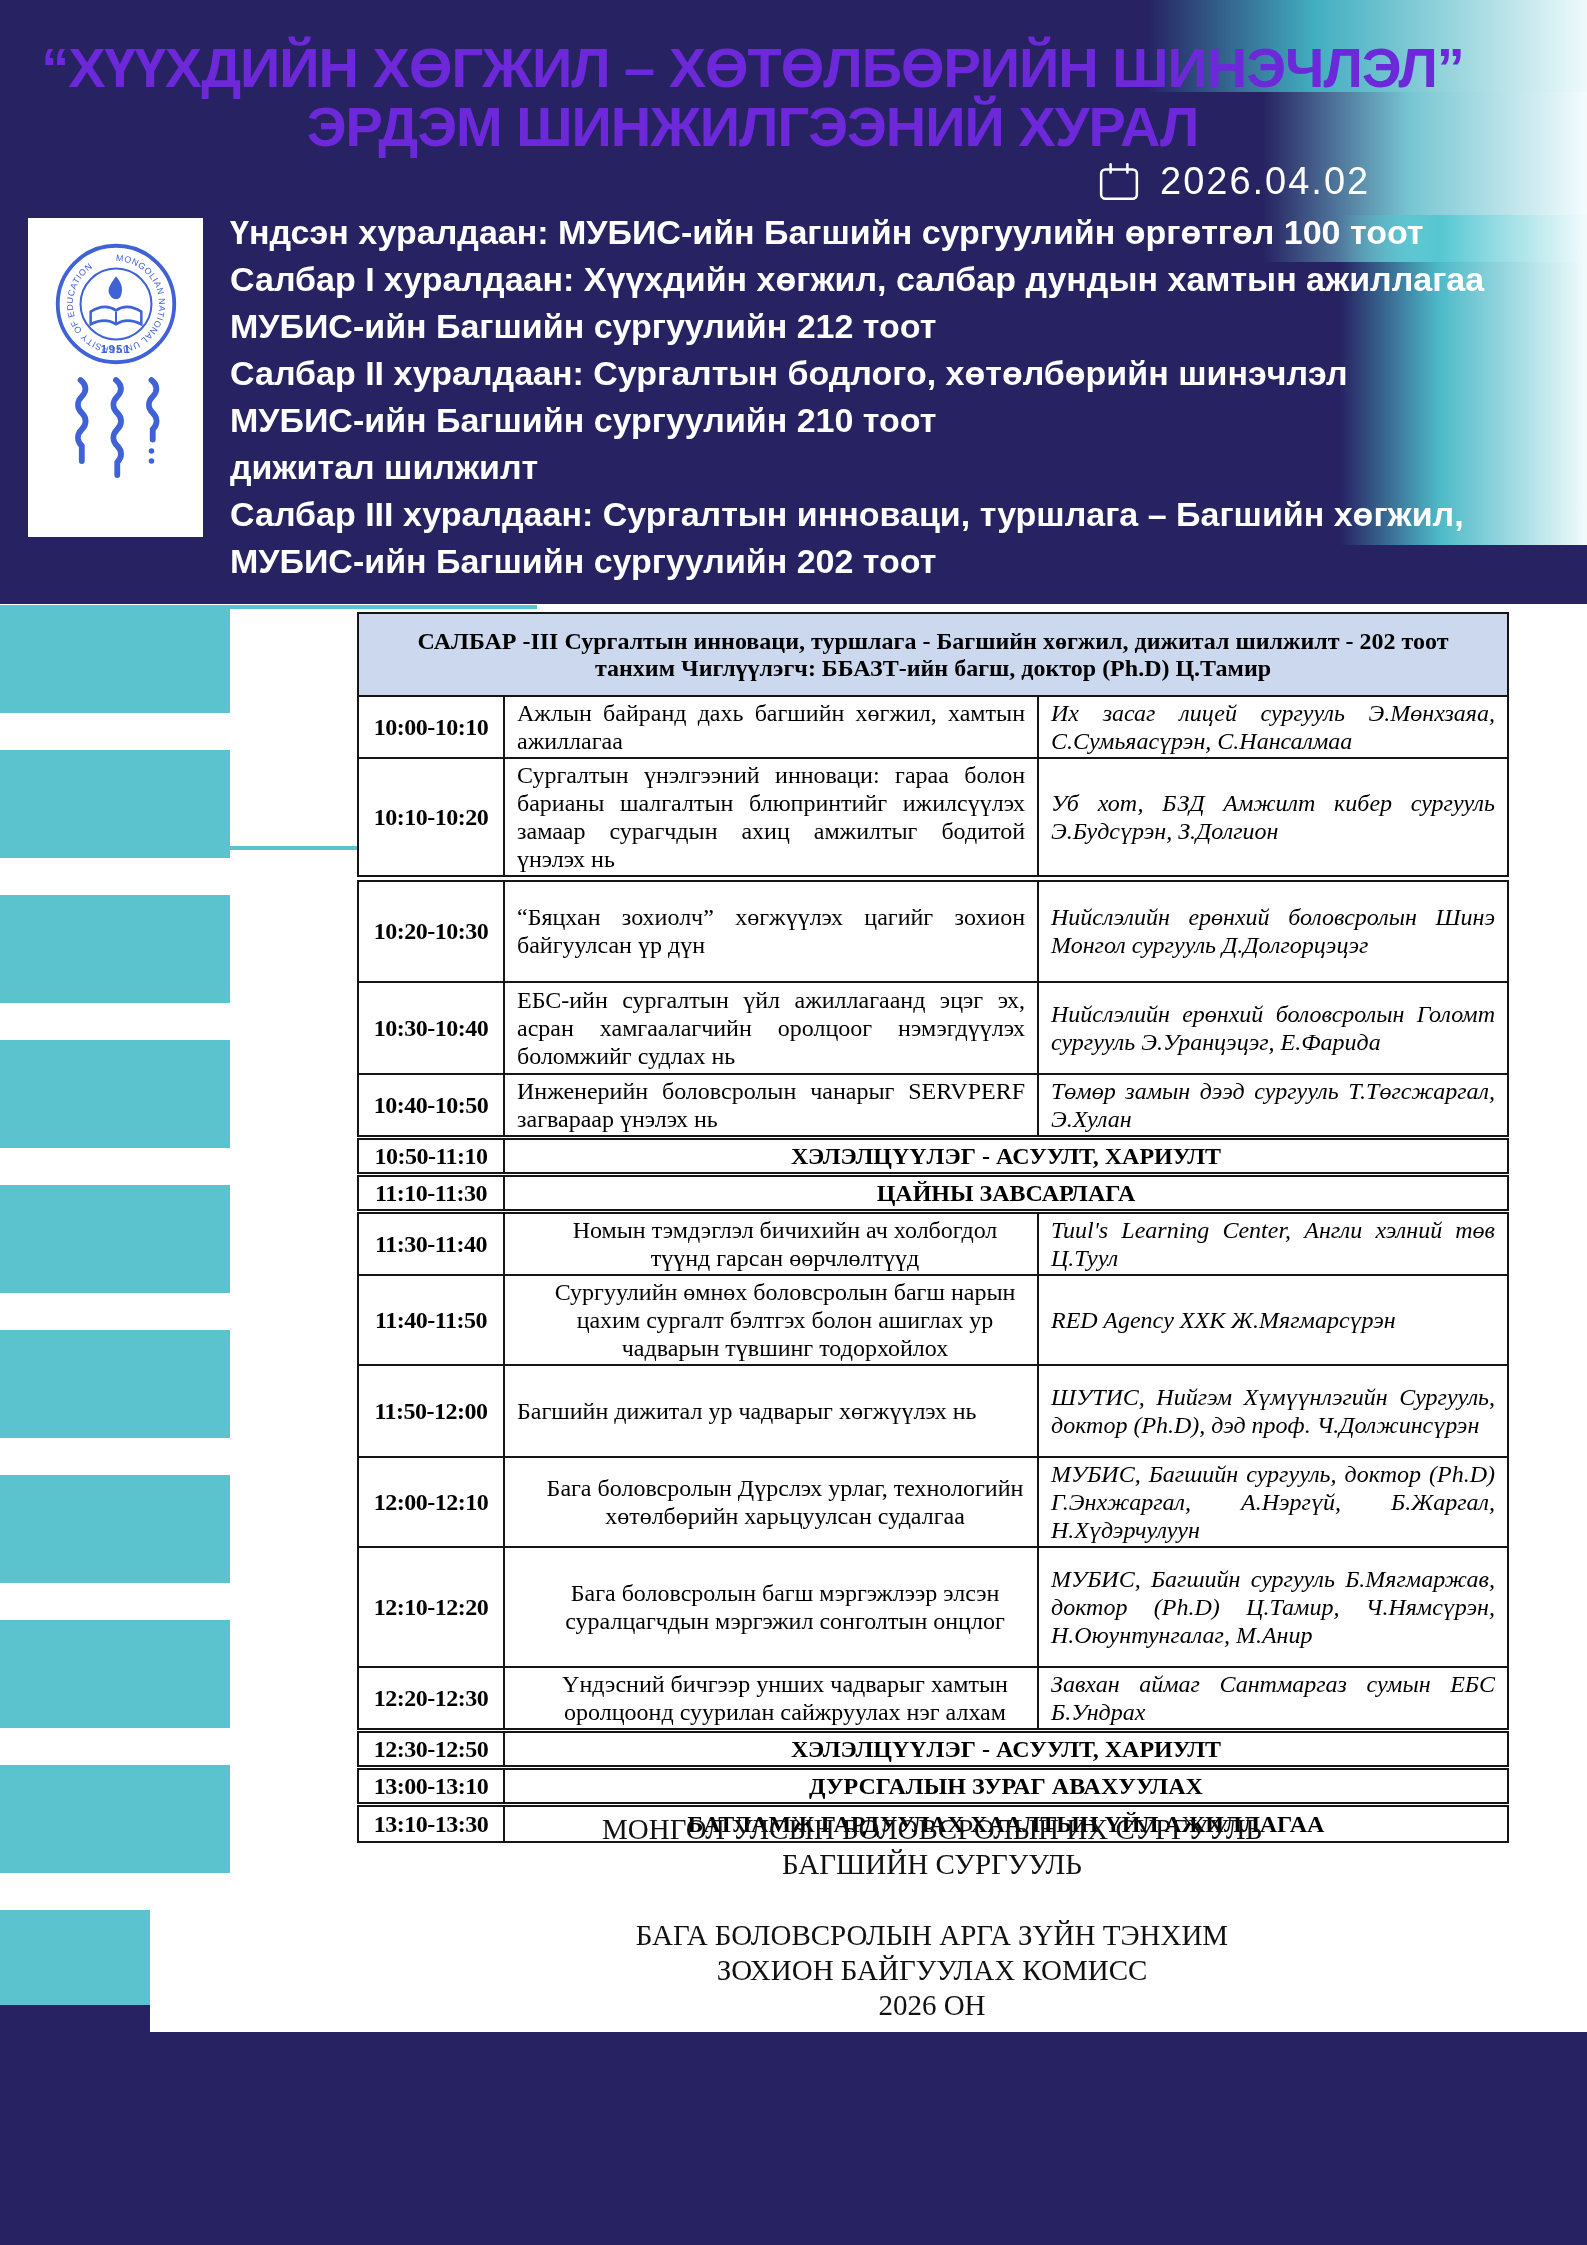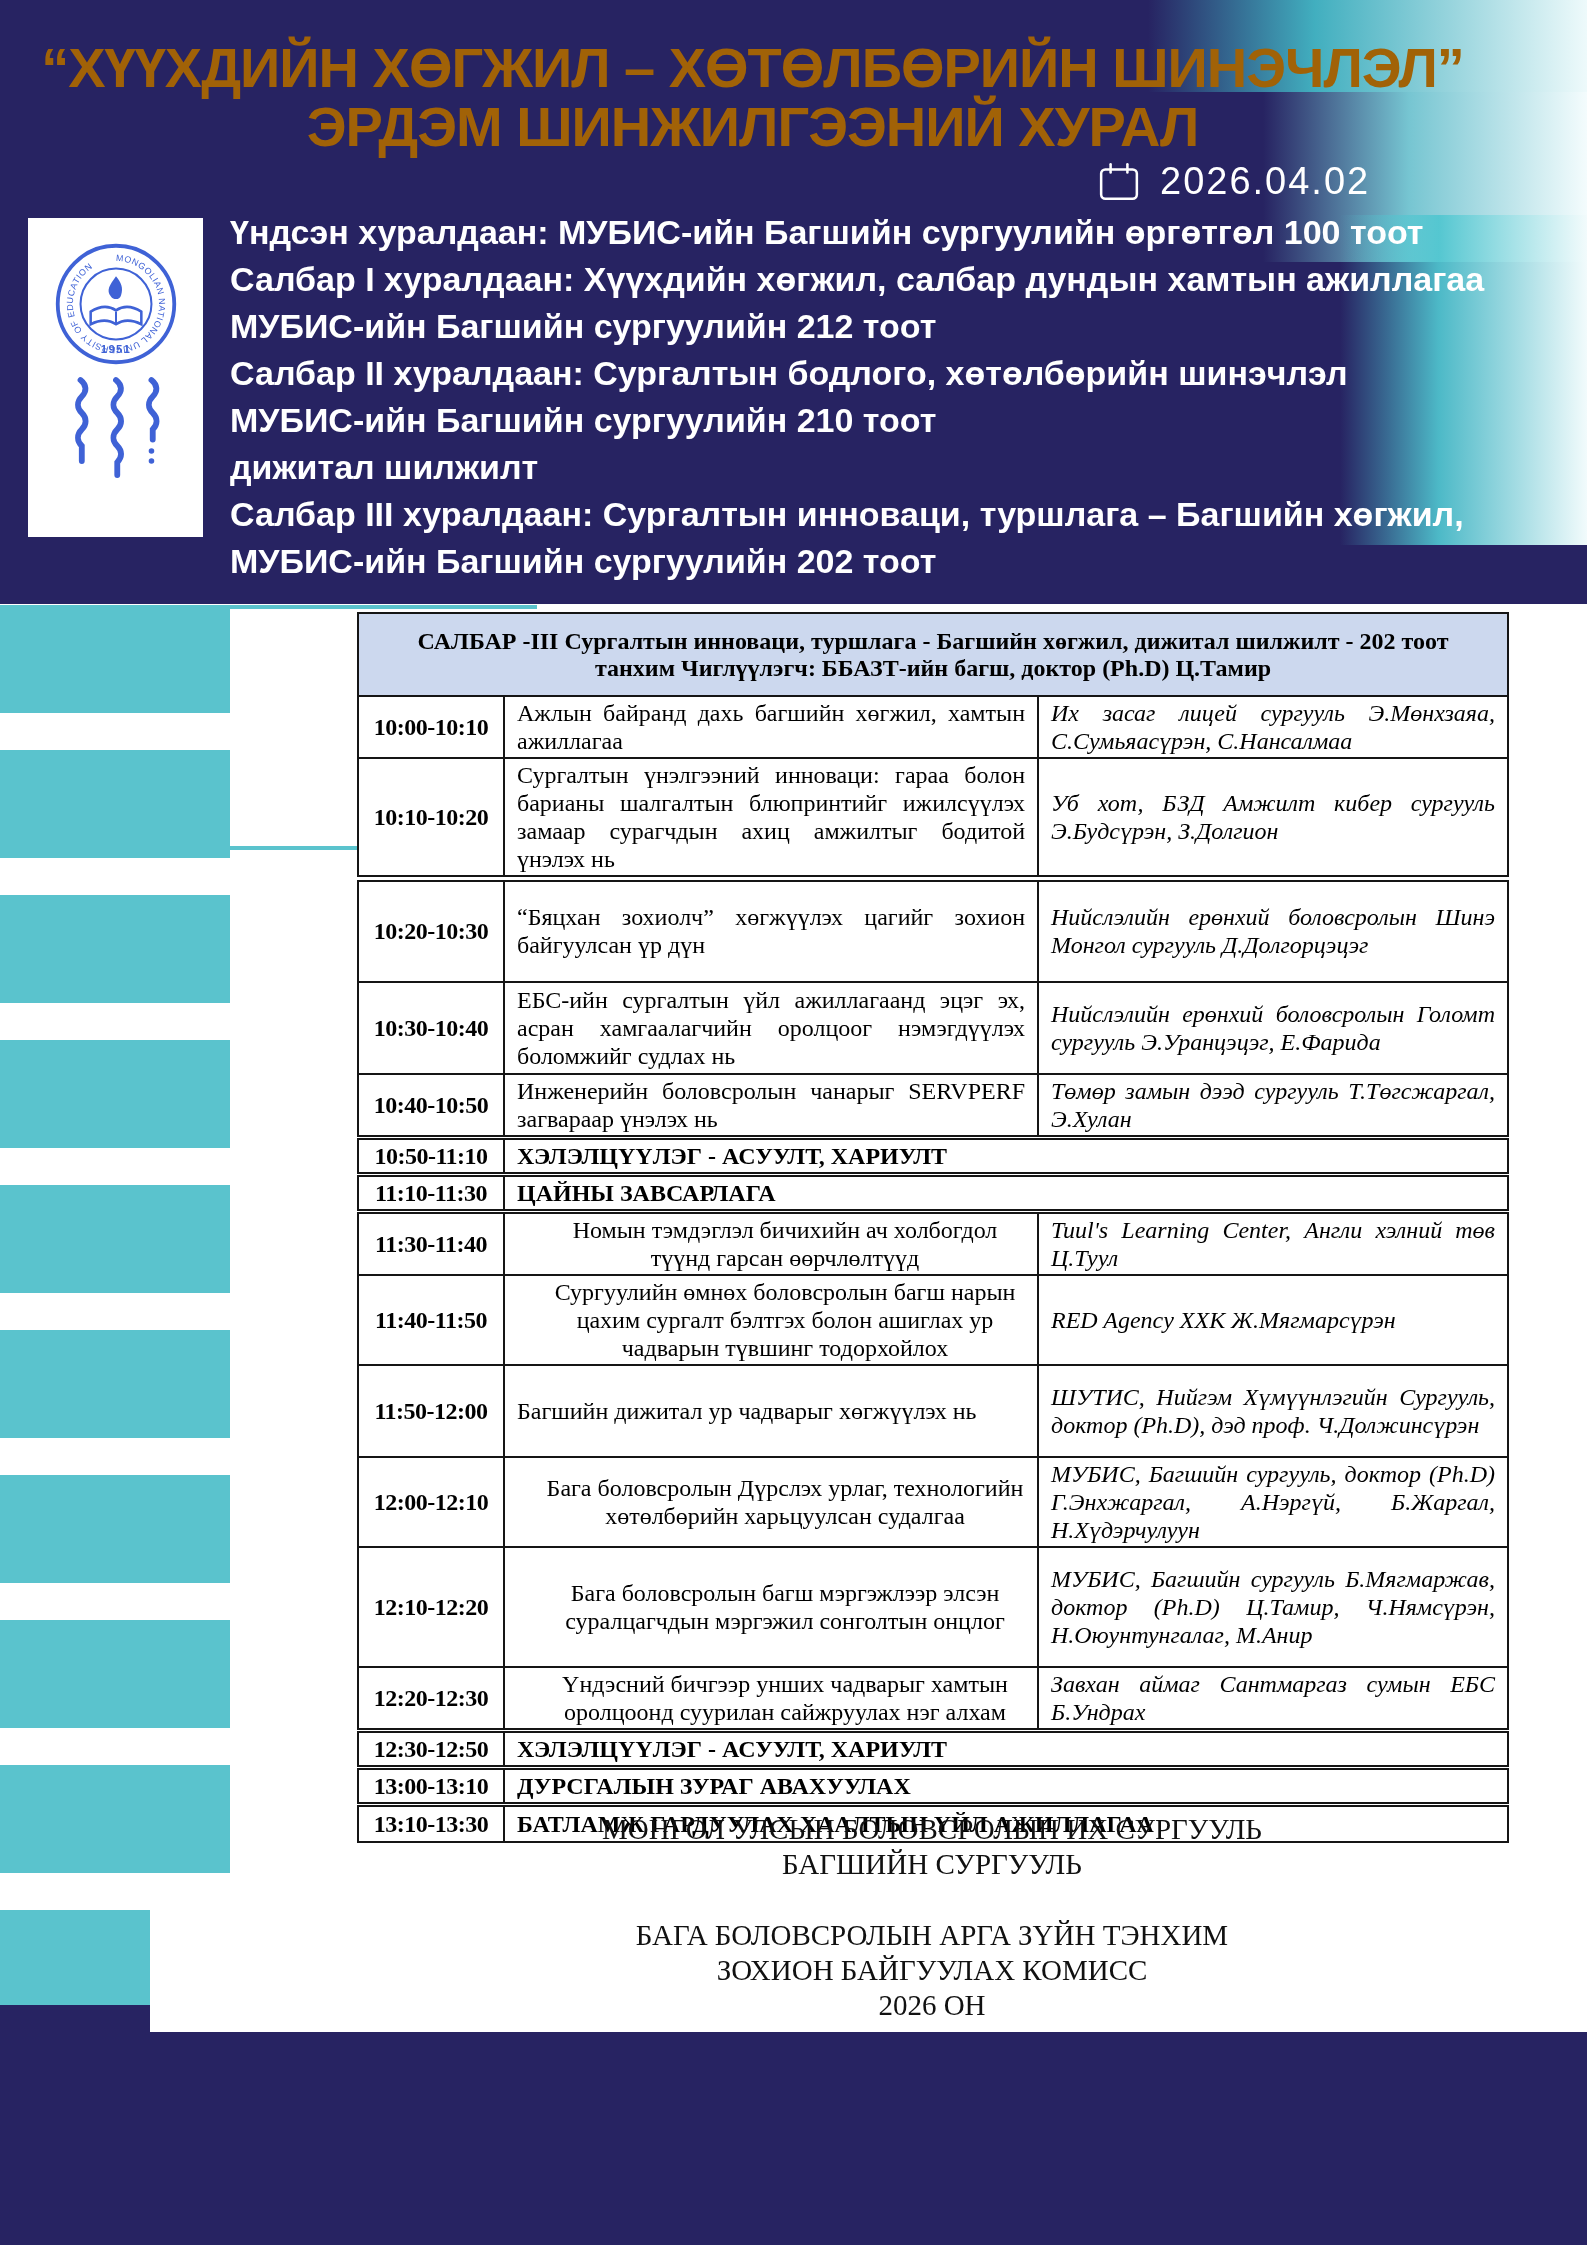--- a/index.html
+++ b/index.html
@@ -15,21 +15,21 @@
   
   .header-navy{position:absolute;left:0;top:0;width:1587px;height:604px;background:var(--navy);}
   .grad{position:absolute;}
   .grad-a{left:1148px;top:0;width:439px;height:92px;
     background:linear-gradient(90deg,rgba(39,35,98,0) 0%,rgba(69,194,204,.88) 38%,#eefafb 100%);}
   .grad-b{left:1263px;top:92px;width:324px;height:170px;
     background:linear-gradient(90deg,rgba(39,35,98,0) 0%,rgba(125,211,219,.92) 45%,#f4fcfd 100%);}
   .grad-c{left:1340px;top:215px;width:247px;height:330px;
     background:linear-gradient(90deg,rgba(39,35,98,0) 0%,rgba(80,198,208,.92) 40%,#f2fbfc 100%);}
 
-  .title-block{position:absolute;left:0;top:38px;width:1505px;text-align:center;color:#a16207;z-index:3;}
+  .title-block{position:absolute;left:0;top:38px;width:1505px;text-align:center;color:#6d28d9;z-index:3;}
   .title-line{font-size:56px;line-height:59px;font-weight:bold;letter-spacing:-1px;}
 
   .date-row{position:absolute;left:1098px;top:160px;display:flex;align-items:center;gap:20px;z-index:3;color:#fff;}
   .date-text{font-size:38px;font-weight:300;letter-spacing:2px;}
 
   .teal-rule{position:absolute;left:0;top:605px;width:537px;height:4px;background:var(--teal);z-index:2;}
   .connector-line{position:absolute;left:0;top:846px;width:358px;height:4px;background:var(--teal);z-index:1;}
   .stripe{position:absolute;left:0;background:var(--teal);z-index:1;}
 
   
@@ -45,21 +45,21 @@
   table.schedule{position:absolute;left:357px;top:612px;width:1150px;border-collapse:collapse;
                  table-layout:fixed;background:#fff;font-family:"Liberation Serif",serif;z-index:2;}
   table.schedule th{background:var(--table_header);border:2px solid #151515;font-size:24px;
                     font-weight:bold;line-height:27px;height:55px;padding:13px 26px;color:#000;text-align:center;}
   table.schedule td{border:2px solid #151515;font-size:24px;line-height:28px;color:#000;
                     vertical-align:middle;padding:2px 12px;overflow:hidden;}
   td.time{font-weight:bold;text-align:center;font-size:23px;padding:2px 2px;letter-spacing:-0.5px;}
   td.topic{text-align:justify;}
   td.topic.center{text-align:center;padding-left:40px;}
   td.org{text-align:justify;font-style:italic;}
-  td.span{font-weight:bold;font-size:25px;padding:0 8px;margin-top:20px;}
+  td.span{font-weight:bold;text-align:center;font-size:25px;padding:0 8px;margin-top:20px;}
   tr.dbl td{border-top:5px double #151515;}
   tr.big td{border-top:7px double #151515;}
 
   
   .footer-block{position:absolute;left:357px;top:1812px;width:1150px;text-align:center;z-index:2;
                 font-family:"Liberation Serif",serif;font-size:29px;line-height:35px;color:#111;}
   .footer-gap{height:36px;}
 
   .navy-step{position:absolute;left:0;top:2005px;width:150px;height:30px;background:var(--navy);}
   .navy-footer{position:absolute;left:0;top:2032px;width:1587px;height:213px;background:var(--navy);}

